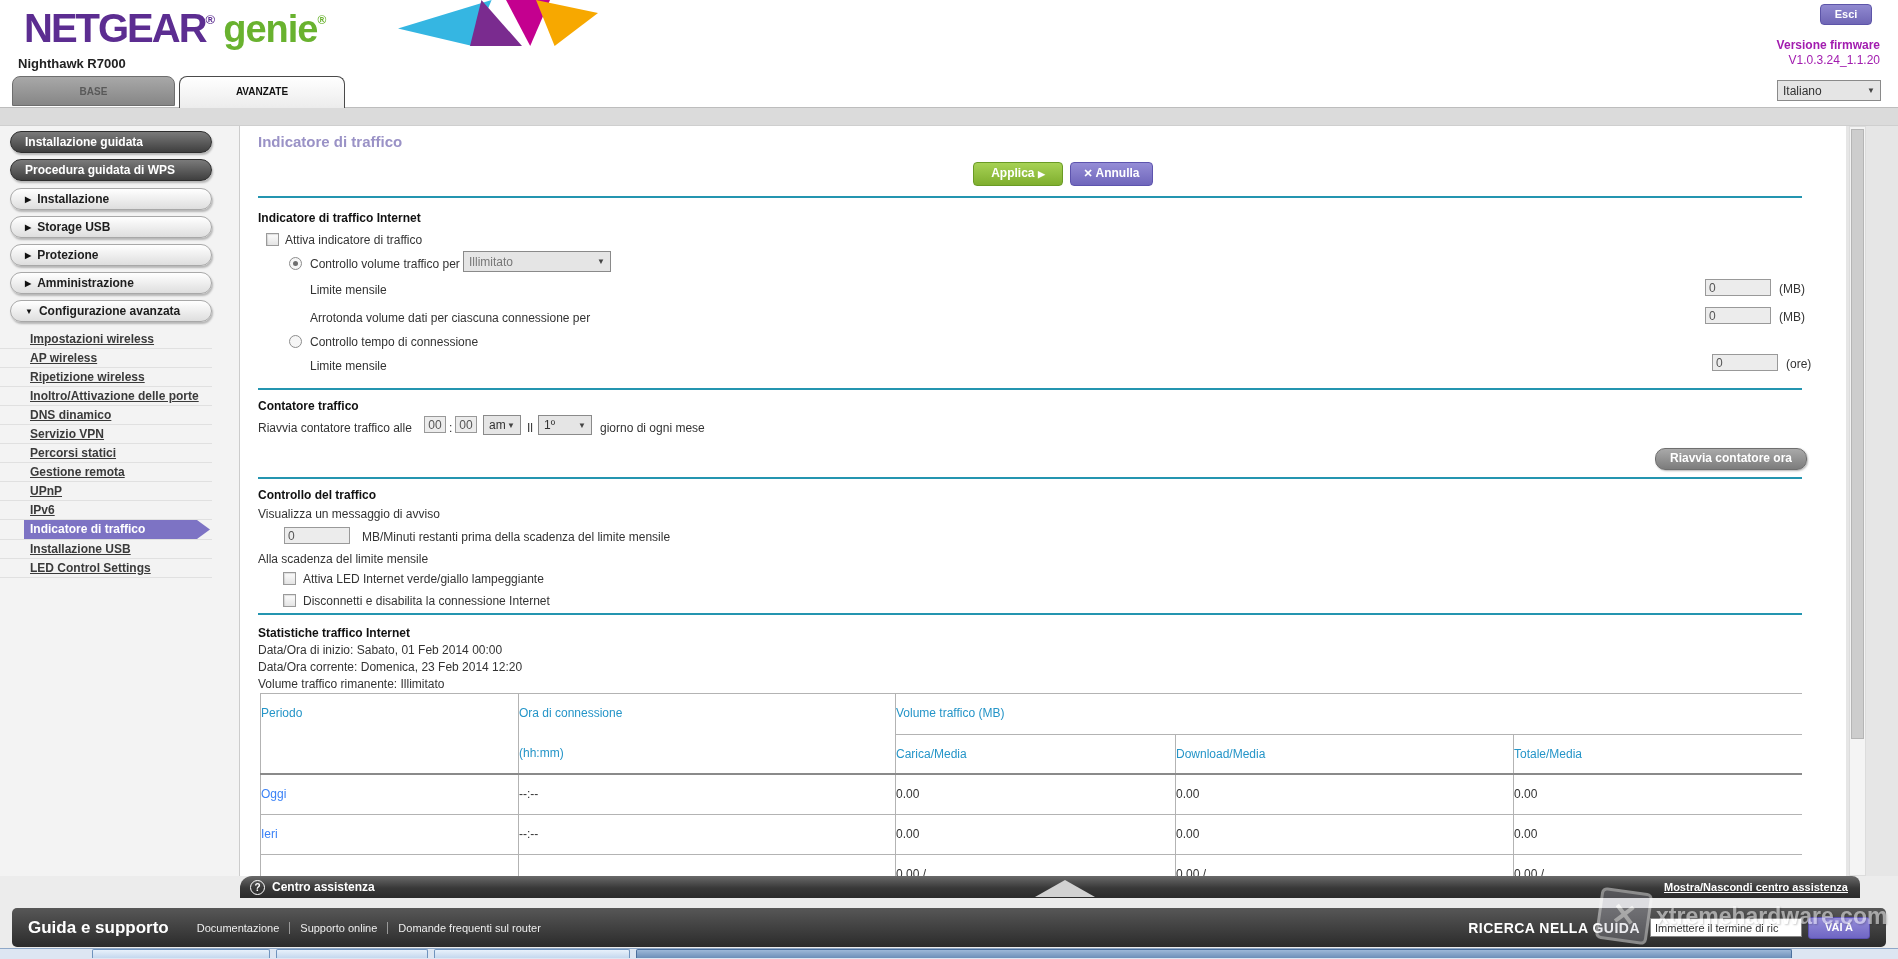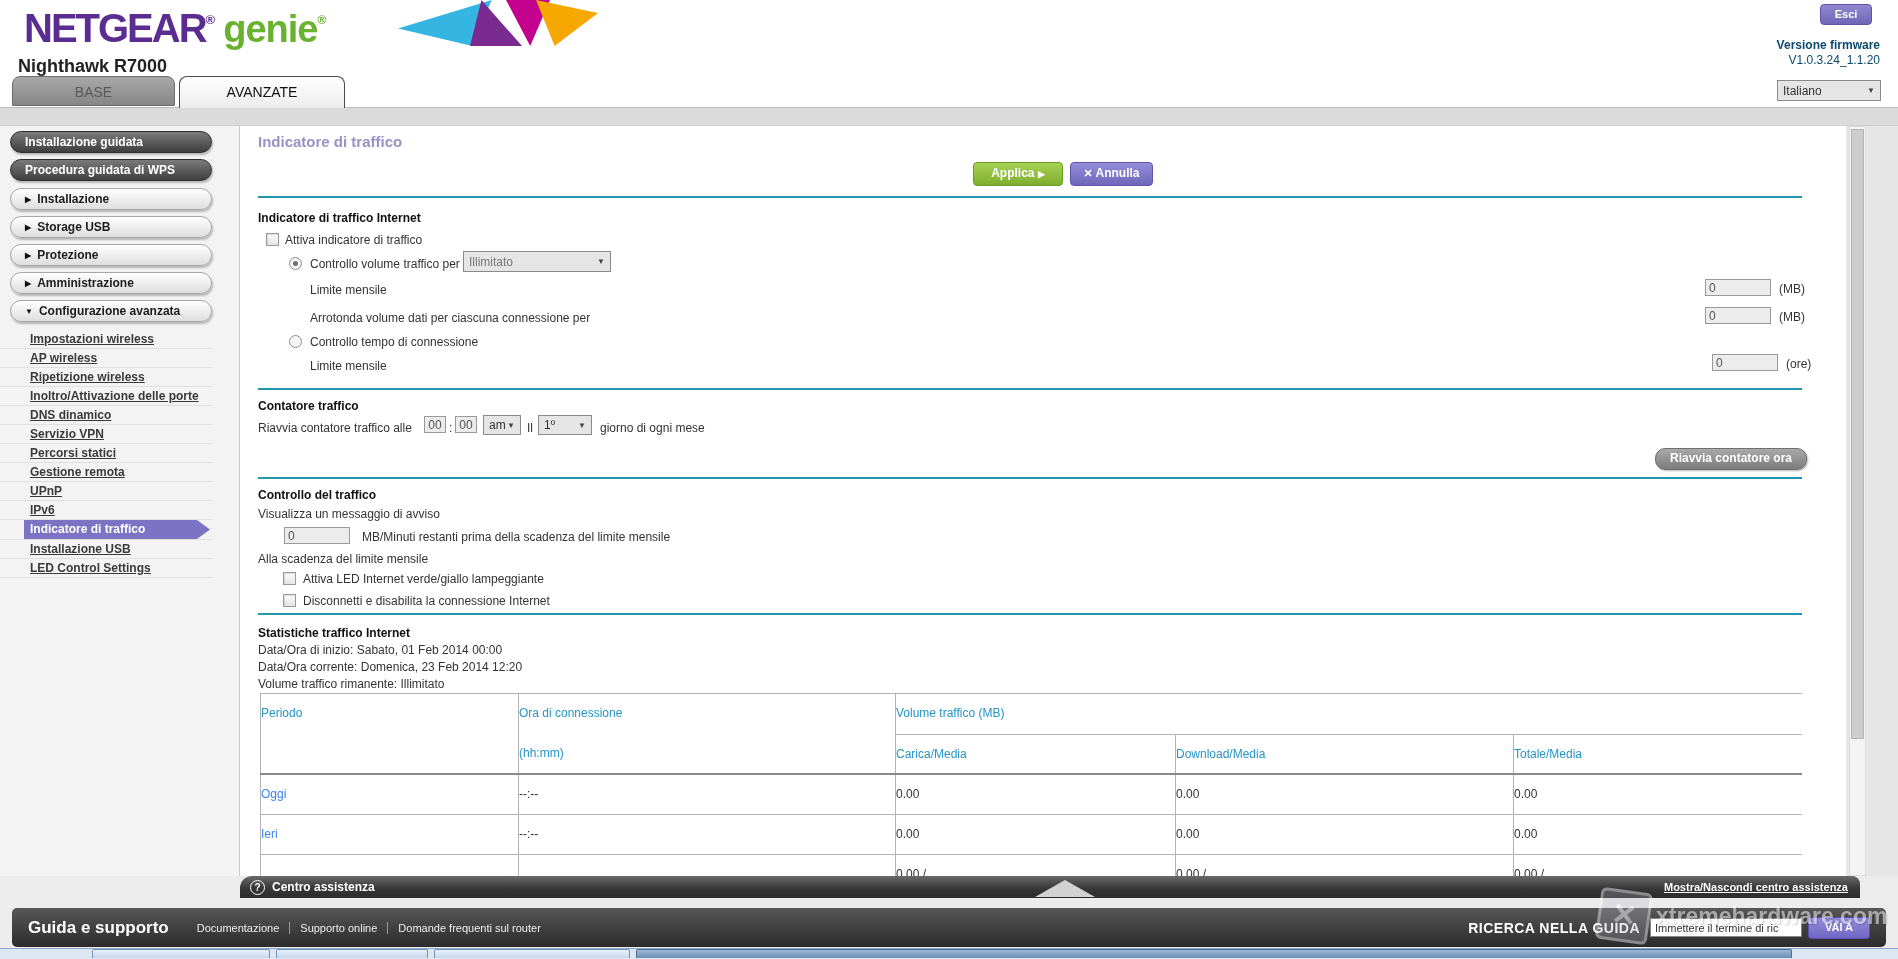--- a/index.html
+++ b/index.html
@@ -4,30 +4,30 @@
 <style>
   html,body{margin:0;padding:0;}
   body{width:1898px;height:959px;overflow:hidden;background:#fff;
        font-family:"Liberation Sans",sans-serif;color:#333;position:relative;}
   .abs{position:absolute;}
   
   .logo-netgear{font-size:40px;font-weight:bold;color:#5c2d91;letter-spacing:-2px;}
   .logo-reg{font-size:13px;font-weight:bold;color:#5c2d91;vertical-align:18px;}
   .logo-genie{font-size:38px;font-weight:bold;color:#69b22f;letter-spacing:-1px;margin-left:8px;}
   .logo-reg2{font-size:12px;font-weight:bold;color:#69b22f;vertical-align:18px;}
-  .device{font-size:18px;font-weight:bold;color:#222;}
+  .device{font-size:13px;font-weight:bold;color:#222;}
   .btn-purple{background:linear-gradient(#9089d0,#6f66b5);border:1px solid #5d55a8;border-radius:4px;
       color:#fff;font-weight:bold;font-size:11px;text-align:center;cursor:pointer;}
-  .fw{font-size:12px;color:#0c4a6e;text-align:right;line-height:15px;}
+  .fw{font-size:12px;color:#a21caf;text-align:right;line-height:15px;}
   .fw b{display:block;}
   .selectbox{background:#e5e5e5;border:1px solid #8a8a8a;font-size:12px;color:#333;display:flex;
       align-items:center;justify-content:space-between;padding:0 5px;box-sizing:border-box;cursor:pointer;}
   .selectbox .arr{font-size:8px;color:#444;}
   
-  .tab{border-radius:8px 8px 0 0;font-size:14px;font-weight:normal;text-align:center;
+  .tab{border-radius:8px 8px 0 0;font-size:10px;font-weight:bold;text-align:center;
       line-height:30px;box-sizing:border-box;cursor:pointer;}
   .tab-base{background:linear-gradient(#a8a8a8,#868686);border:1px solid #6e6e6e;color:#595959;}
   .tab-active{background:linear-gradient(#ffffff,#ececec);border:1px solid #4a4a4a;border-bottom:none;color:#111;z-index:3;}
   .band{background:#dbdbdb;border-top:1px solid #bdbdbd;border-bottom:1px solid #cfcfcf;}
   
   .rail{background:#f3f3f3;border-right:1px solid #ccc;box-sizing:border-box;}
   .sbtn{width:202px;height:22px;border-radius:11px;box-sizing:border-box;font-size:12px;font-weight:bold;
       line-height:21px;padding-left:14px;cursor:pointer;box-shadow:1px 2px 2px rgba(0,0,0,.25);}
   .sbtn-dark{background:linear-gradient(#7a7a7a,#3f3f3f);border:1px solid #2e2e2e;color:#fff;}
   .sbtn-light{background:linear-gradient(#ffffff,#dedede);border:1px solid #a8a8a8;color:#1d1d1d;}

